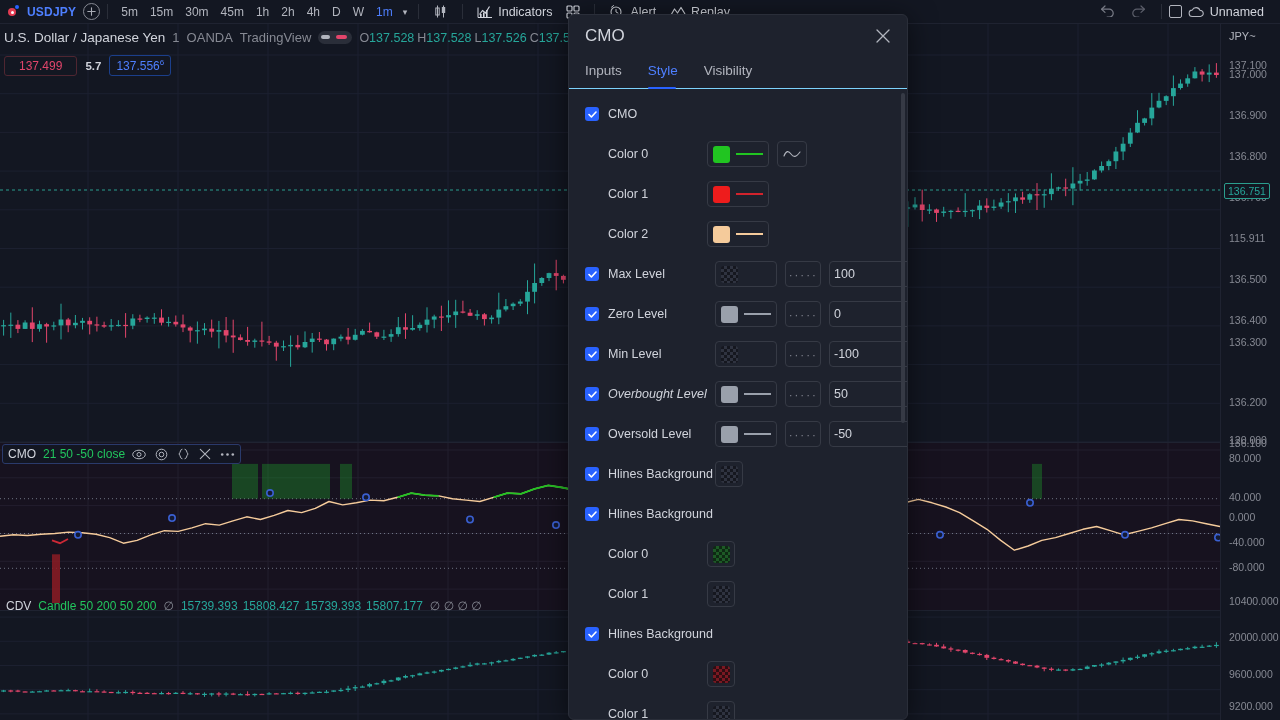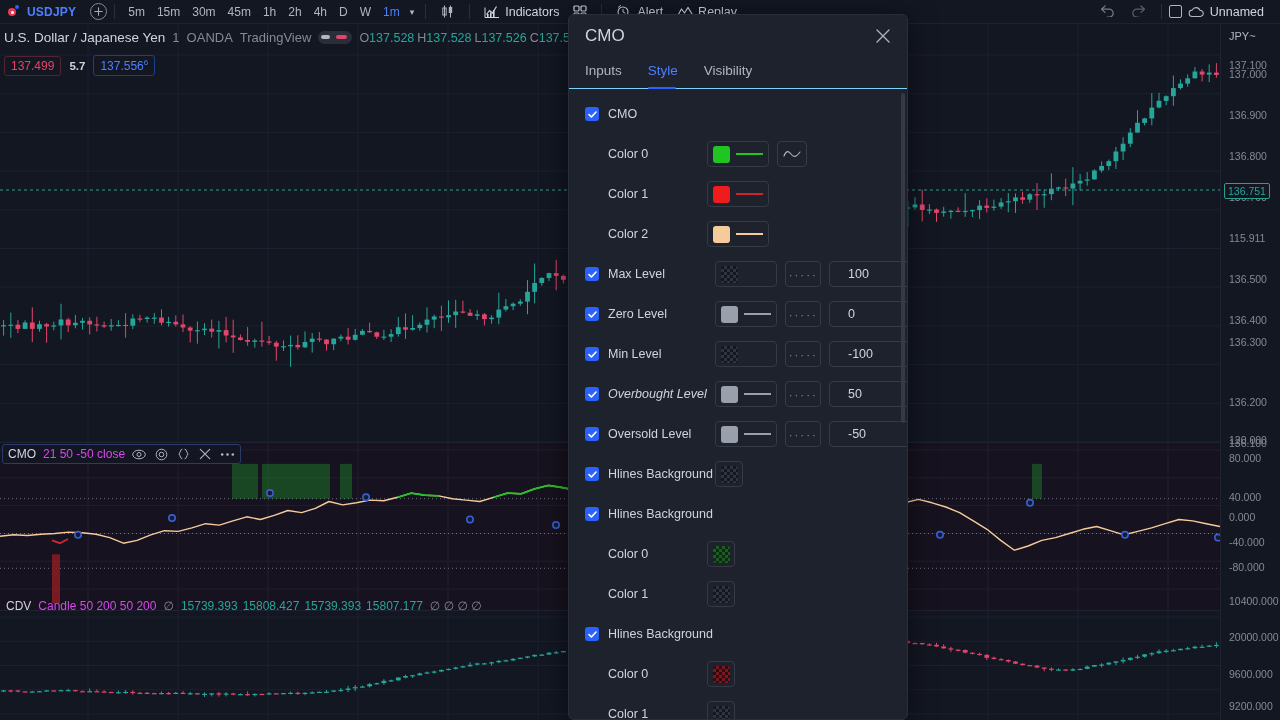--- a/index.html
+++ b/index.html
@@ -13,21 +13,21 @@
   }
   #app{ position:relative; width:1280px; height:720px; overflow:hidden; }
 
   
   .toolbar{
     position:absolute; top:0; left:0; width:1280px; height:24px;
     background:#131722; border-bottom:1px solid #1f2331;
     display:flex; align-items:center; padding:0 6px; gap:0px;
     font-size:12.5px; z-index:5;
   }
-  .tb-sym{ display:flex; align-items:center; gap:6px; padding:0 14px 0 2px; }
+  .tb-sym{ display:flex; align-items:center; gap:6px; padding:0 7px 0 2px; }
   .tb-logo{ width:13px; height:13px; position:relative; }
   .tb-logo .d1{ position:absolute; width:8px;height:8px;border-radius:50%;
      background:#e23b52; left:0; top:3px;}
   .tb-logo .d2{ position:absolute; width:4px;height:4px;border-radius:50%;
      background:#2962ff; left:7px; top:0;}
   .tb-logo .d3{ position:absolute; width:3px;height:3px;border-radius:50%;
      background:#fff; left:2.5px; top:5.5px;}
   .sym-name{ color:#4e7fff; font-weight:700; font-size:12px; letter-spacing:.2px;}
   .tb-div{ width:1px; height:15px; background:#2a2e39; margin:0 7px; flex:0 0 auto;}
   .tb-plus{ width:17px;height:17px;border:1px solid #868993; border-radius:50%;
@@ -55,21 +55,21 @@
       position:relative; display:inline-block; }
   .si-toggle .a{ position:absolute; left:3px; top:4px; width:9px;height:4px;border-radius:2px;background:#b2b5be;}
   .si-toggle .b{ position:absolute; left:18px; top:4px; width:11px;height:4px;border-radius:2px;background:#e2456b;}
   .ohlc{ display:flex; gap:3px; font-size:12.5px; }
   .ohlc .lbl{ color:#868993; }
   .ohlc .val{ color:#26a69a; }
   .quotes{
     position:absolute; top:55px; left:4px; z-index:4;
     display:flex; align-items:center; gap:8px; font-size:12px;
   }
-  .bid{ border:1px solid #4f2631; color:#e2456b; border-radius:3px; padding:2px 6px;}
+  .bid{ border:1px solid #4f2631; color:#e2456b; border-radius:3px; padding:2px 14px;}
   .spread{ color:#d1d4dc; font-weight:700; font-size:11.5px;}
   .ask{ border:1px solid #1b3f8b; color:#4e7fff; border-radius:3px; padding:2px 6px;}
   .ask sup{ font-size:8px; }
 
   
   .chartwrap{ position:absolute; inset:24px 60px 0 0; }
   .pane{ position:absolute; left:0; right:0; overflow:hidden; }
   .pane-sep{ position:absolute; left:0; right:0; height:1px; background:#1f2331; }
   svg.gridsvg{ position:absolute; inset:0; width:100%; height:100%; display:block;}
 
@@ -87,21 +87,21 @@
   }
 
   
   .legend{
     position:absolute; z-index:4; display:flex; align-items:center;
     gap:7px; font-size:12px; white-space:nowrap;
     background:rgba(19,23,34,.65); padding:2px 5px; border-radius:3px;
   }
   .legend.sel{ border:1px solid #2a3a6b; background:#131722e6; }
   .lg-name{ color:#d1d4dc; }
-  .lg-args{ color:#d946ef; }
+  .lg-args{ color:#22c55e; }
   .lg-icons{ display:flex; align-items:center; gap:9px; color:#b2b5be; }
   .lg-icons span{ line-height:0; cursor:pointer; }
   .cdv-vals{ display:flex; gap:5px; color:#26a69a; }
   .cdv-nil{ color:#868993; }
 
   
   .dlg{
     position:absolute; left:568px; top:14px; width:340px; height:706px;
     background:#1e222d; border:1px solid #2a2e39; border-radius:6px;
     box-shadow:0 4px 28px rgba(0,0,0,.55); z-index:20;
@@ -157,21 +157,21 @@
   .linebtn{
     width:36px;height:26px;border:1px solid #363a45;border-radius:4px;
     display:flex;align-items:center;justify-content:center;cursor:pointer;
   }
   .wavebtn{
     width:30px;height:26px;border:1px solid #363a45;border-radius:4px;
     display:flex;align-items:center;justify-content:center;cursor:pointer;
   }
   .numinp{
     width:90px;height:26px;border:1px solid #363a45;border-radius:4px;
-    background:#1e222d; color:#d1d4dc; font-size:12.5px; padding:0 18px;
+    background:#1e222d; color:#d1d4dc; font-size:12.5px; padding:0 4px;
     font-family:"Liberation Sans", sans-serif; outline:none;
   }
   .dlg-scroll{
     position:absolute; right:2px; top:4px; width:4px; height:330px;
     background:#363a45; border-radius:2px;
   }
 </style>
 </head>
 <body>
 

